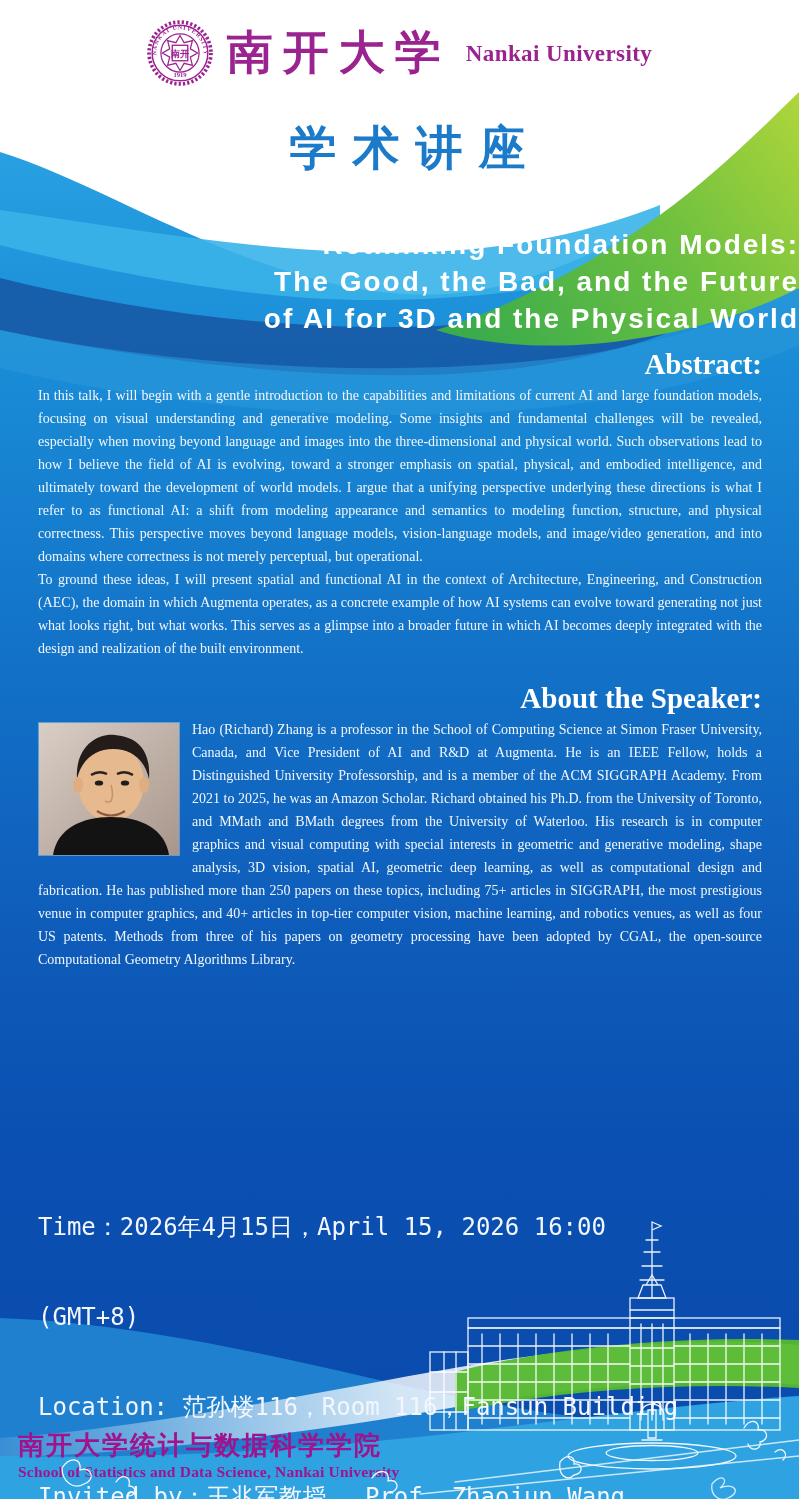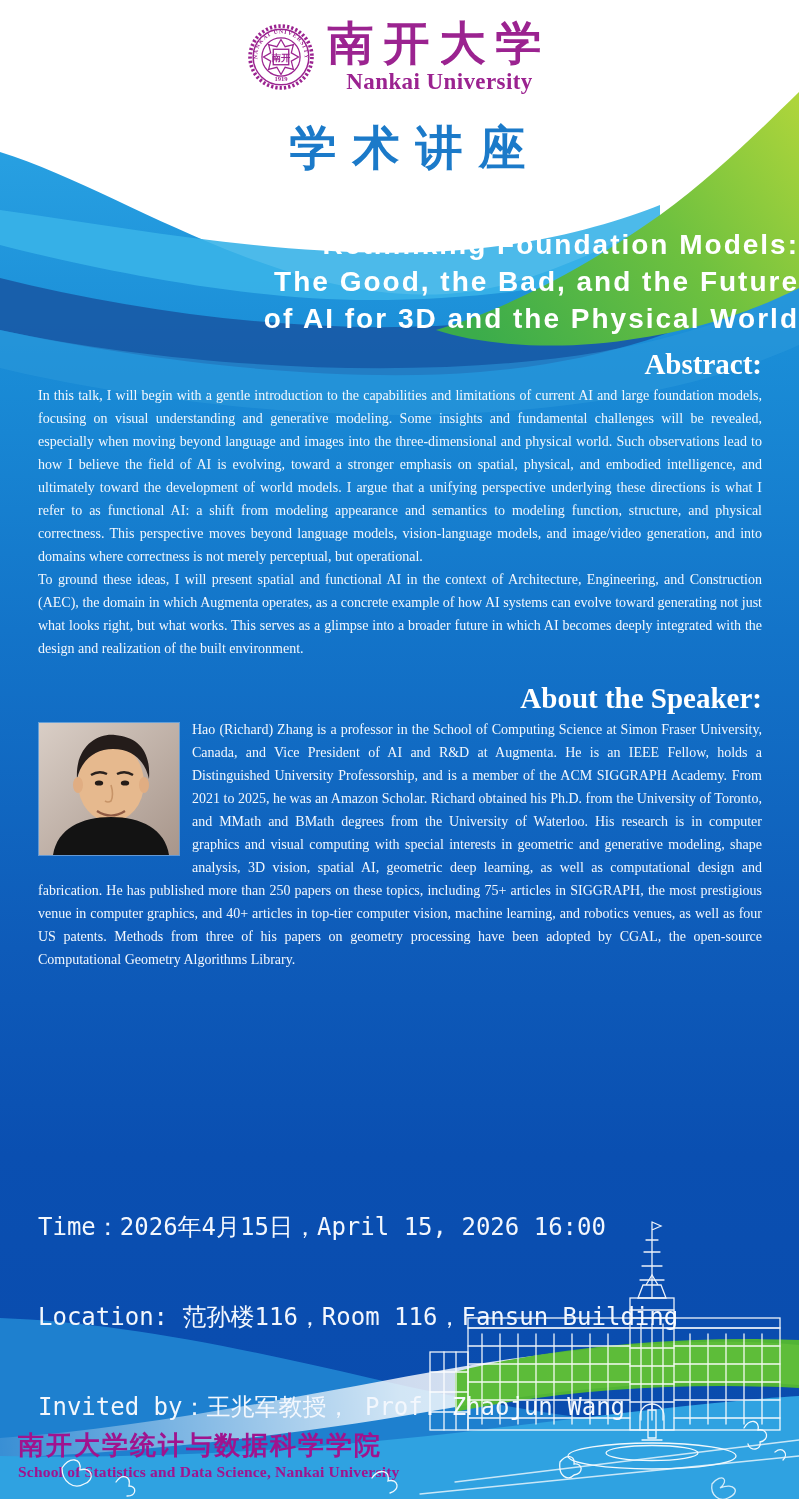--- a/index.html
+++ b/index.html
@@ -6,21 +6,21 @@
   .poster{position:relative;width:799px;height:1499px;overflow:hidden;background:#ffffff;
           font-family:"Liberation Sans", sans-serif;}
   .bg-svg,.overlay-svg{position:absolute;left:0;top:0;width:799px;height:1499px;}
   .bg-svg{z-index:0;}
   .overlay-svg{z-index:4;pointer-events:none;}
 
   
   .logo-row{position:absolute;top:20px;left:0;right:0;display:flex;justify-content:center;
             align-items:center;gap:14px;z-index:2;}
   .seal{width:66px;height:66px;flex:0 0 auto;}
-  .logo-text{display:flex;flex-direction:column;align-items:center;}
+  .logo-text{display:flex;flex-direction:row;align-items:center;gap:15px;}
   .uni-zh{font-family:"Liberation Serif", serif;font-weight:700;font-size:46px;line-height:48px;
           letter-spacing:10px;color:#9b2390;}
   .uni-en{font-family:"Liberation Serif", serif;font-weight:700;font-size:23px;line-height:24px;
           color:#9b2390;letter-spacing:.4px;margin-top:2px;}
 
   .series-title{position:absolute;top:122px;left:16px;right:0;text-align:center;z-index:2;
                 font-family:"Liberation Serif", serif;font-weight:700;font-size:47px;line-height:52px;
                 letter-spacing:16px;padding-left:16px;color:#1b7ac9;}
 
   .main-title{position:absolute;top:226px;left:0;right:0;text-align:right;z-index:2;
@@ -157,20 +157,21 @@
         <path d="M58,88 q14,9 28,0" stroke="#8f5a43" stroke-width="2.2" fill="none"></path>
         <rect x="60" y="94" width="24" height="14" fill="#dba87c"></rect>
         <path d="M14,132 C18,106 42,94 72,94 C102,94 126,106 130,132 Z" fill="#131313"></path>
       </svg>
       <span>Hao (Richard) Zhang is a professor in the School of Computing Science at Simon Fraser University, Canada, and Vice President of AI and R&amp;D at Augmenta. He is an IEEE Fellow, holds a Distinguished University Professorship, and is a member of the ACM SIGGRAPH Academy. From 2021 to 2025, he was an Amazon Scholar. Richard obtained his Ph.D. from the University of Toronto, and MMath and BMath degrees from the University of Waterloo. His research is in computer graphics and visual computing with special interests in geometric and generative modeling, shape analysis, 3D vision, spatial AI, geometric deep learning, as well as computational design and fabrication. He has published more than 250 papers on these topics, including 75+ articles in SIGGRAPH, the most prestigious venue in computer graphics, and 40+ articles in top-tier computer vision, machine learning, and robotics venues, as well as four US patents. Methods from three of his papers on geometry processing have been adopted by CGAL, the open-source Computational Geometry Algorithms Library.</span>
     </div>
   </div>
 
   <div class="details">
     <div>Time：2026年4月15日，April 15, 2026 16:00</div>
+    <div>(GMT+8)</div>
     <div>Location: 范孙楼116，Room 116，Fansun Building</div>
     <div>Invited by：王兆军教授， Prof. Zhaojun Wang</div>
   </div>
 
   <div class="footer">
     <div class="footer-zh">南开大学统计与数据科学学院</div>
     <div class="footer-en">School of Statistics and Data Science, Nankai University</div>
   </div>
 
   <svg class="overlay-svg" viewBox="0 0 799 1499" aria-hidden="true">

